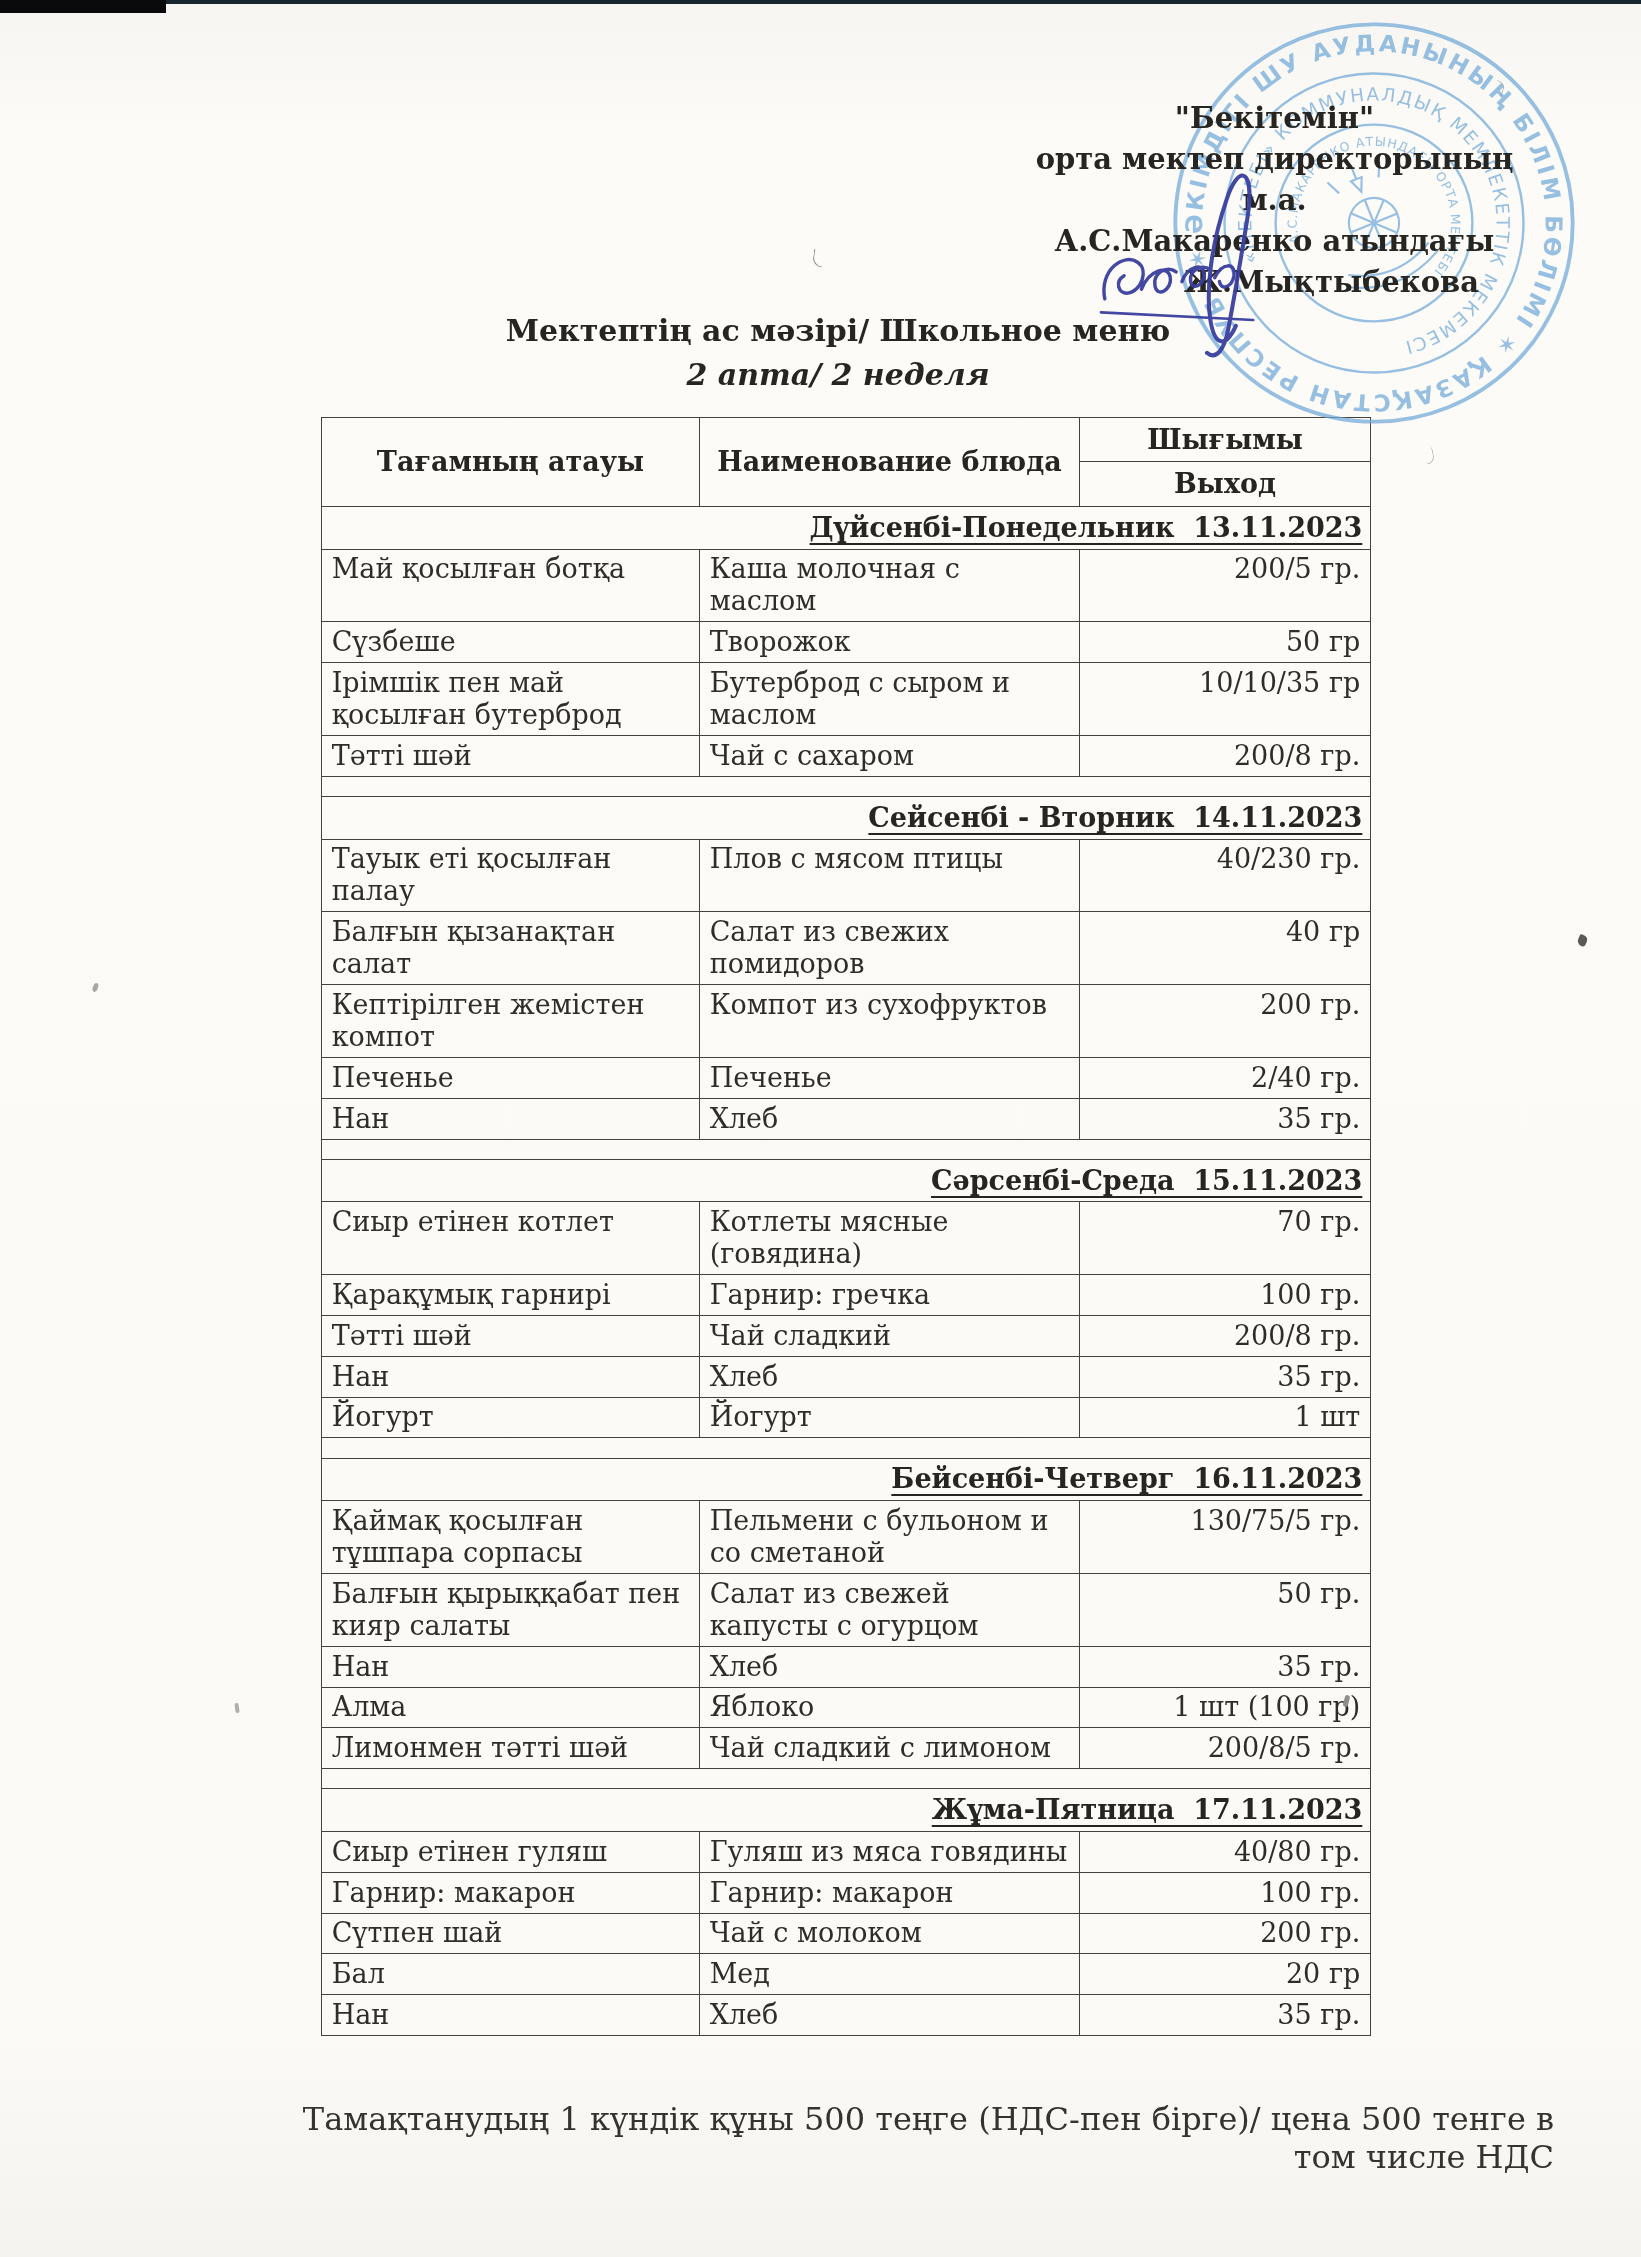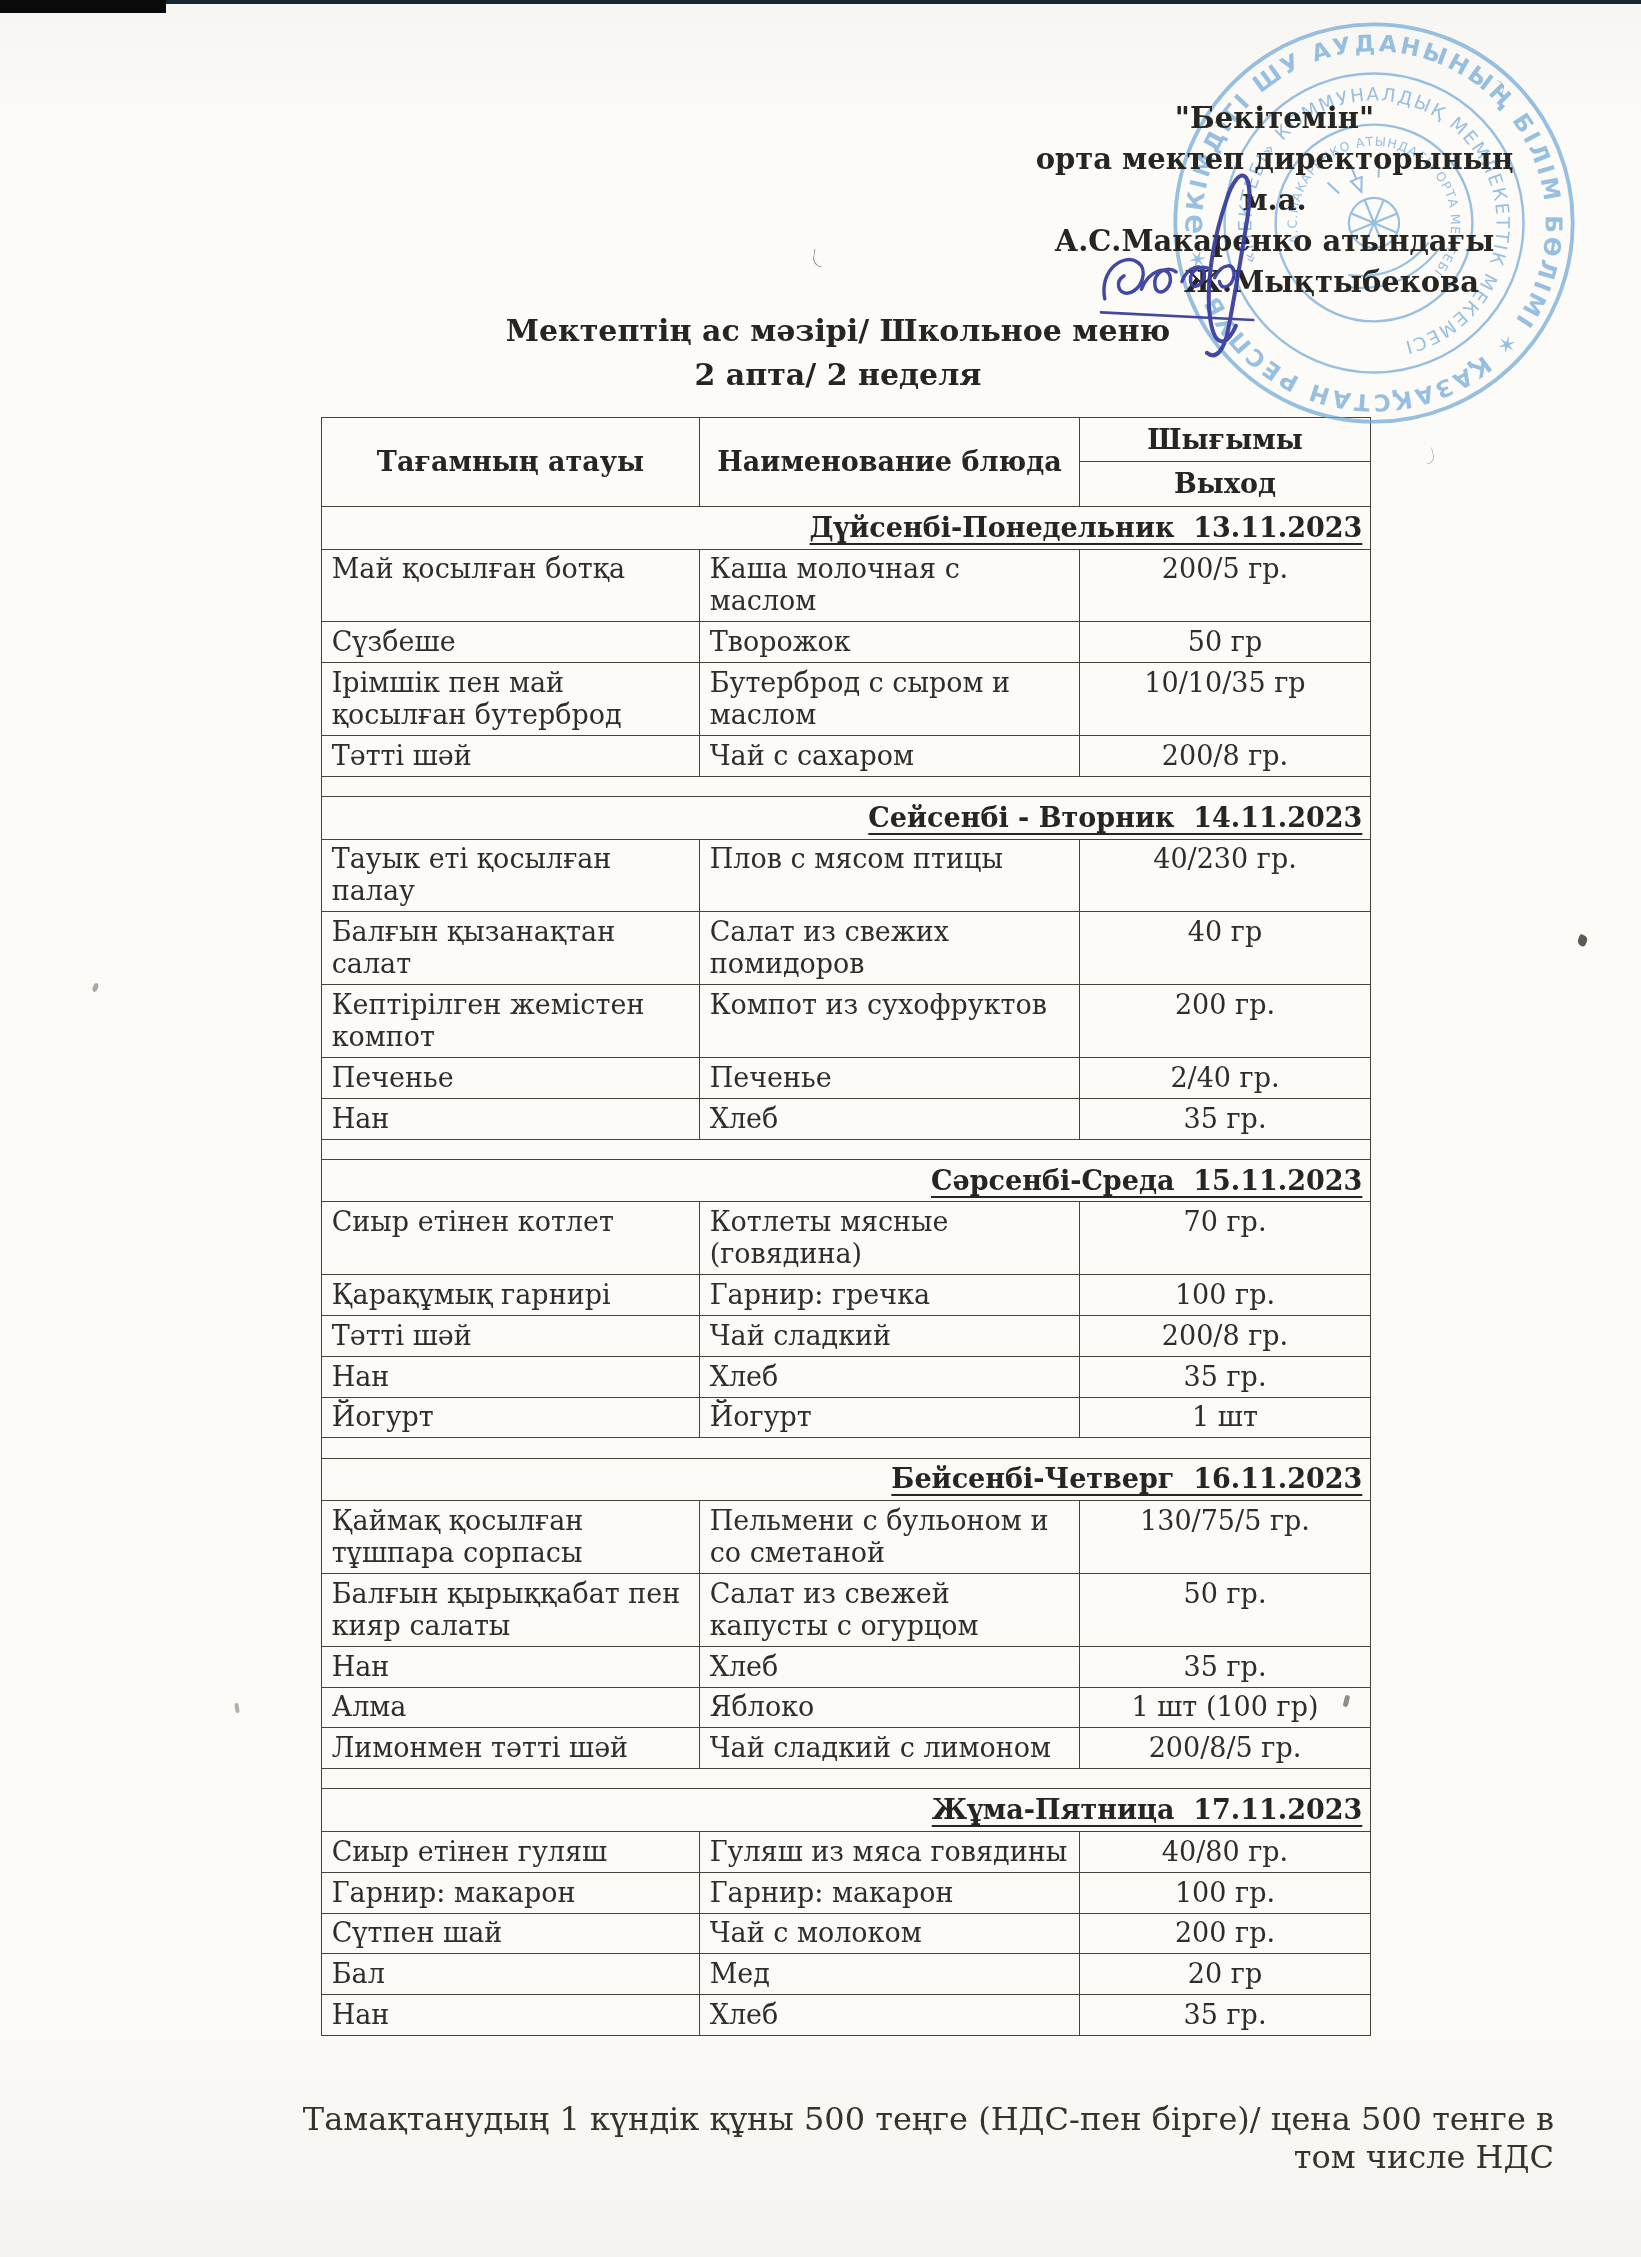--- a/index.html
+++ b/index.html
@@ -32,39 +32,39 @@
 
   
   .signature{position:absolute;top:135px;left:1089px;width:261px;height:241px;z-index:4;}
 
   
   .doc-title{
     margin:0 0 6px 307px;padding-top:311px;width:1062px;
     text-align:center;font-weight:bold;color:#262522;
   }
   .doc-title .t1{font-size:30px;line-height:39px;}
-  .doc-title .t2{font-size:30px;line-height:39px;margin-top:4.8px;}
+  .doc-title .t2{font-size:30px;line-height:39px;margin-top:4.8px;font-style:italic;}
 
   
   table.menu{
     margin-left:321px;margin-top:23px;
     border-collapse:collapse;table-layout:fixed;width:1049px;
     background:transparent;
   }
   table.menu td, table.menu th{
     border:1.9px solid #45423b;
     font-size:27px;line-height:32px;color:#2e2d29;
     padding:3.9px 9.7px;vertical-align:top;
     overflow:hidden;
   }
   table.menu th{
     font-weight:bold;text-align:center;vertical-align:middle;
     padding:5.8px 7.7px;color:#262522;
   }
-  td.val{text-align:center;vertical-align:middle;}
+  td.val{text-align:right;vertical-align:middle;}
   tr.day-title-row td{
     text-align:right;font-weight:bold;color:#262522;
     text-decoration:underline;text-decoration-thickness:1.9px;text-underline-offset:5.8px;
     white-space:pre-wrap;padding:4.8px 7.7px;
   }
   tr.spacer-row td{height:19.3px;padding:0;}
 
   
   .footer-note{
     margin-left:241px;margin-top:64px;width:1313px;

